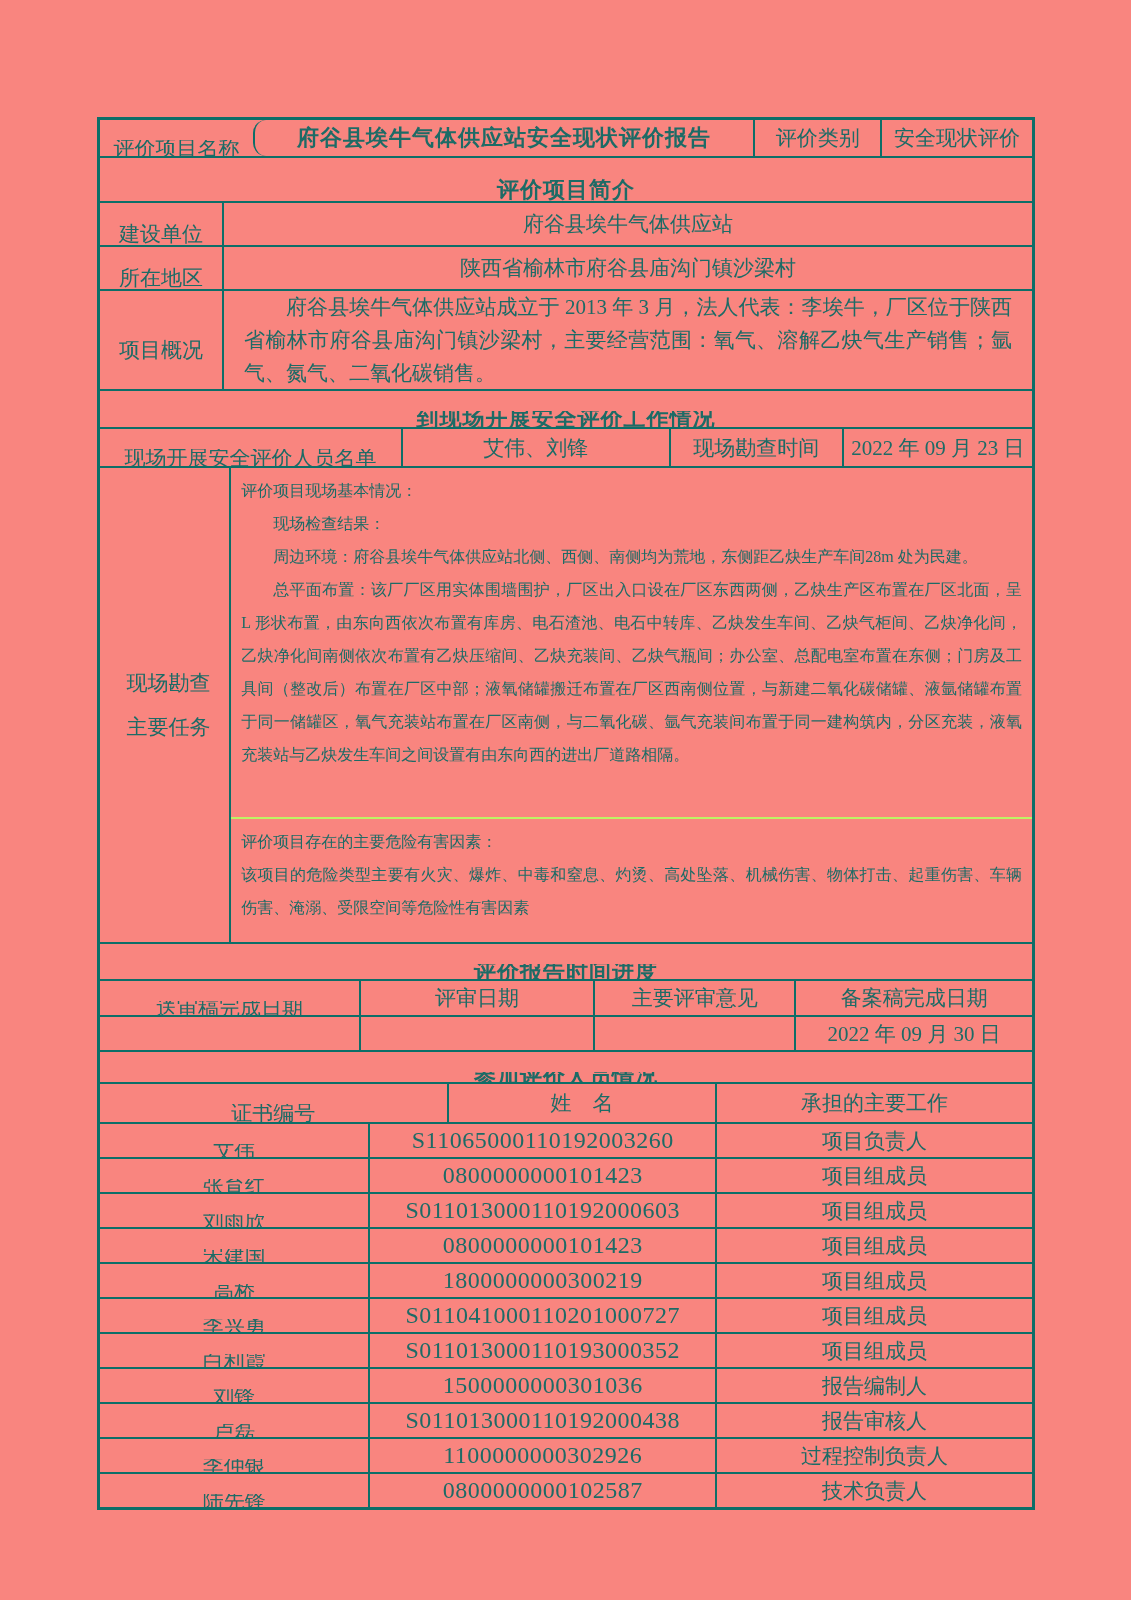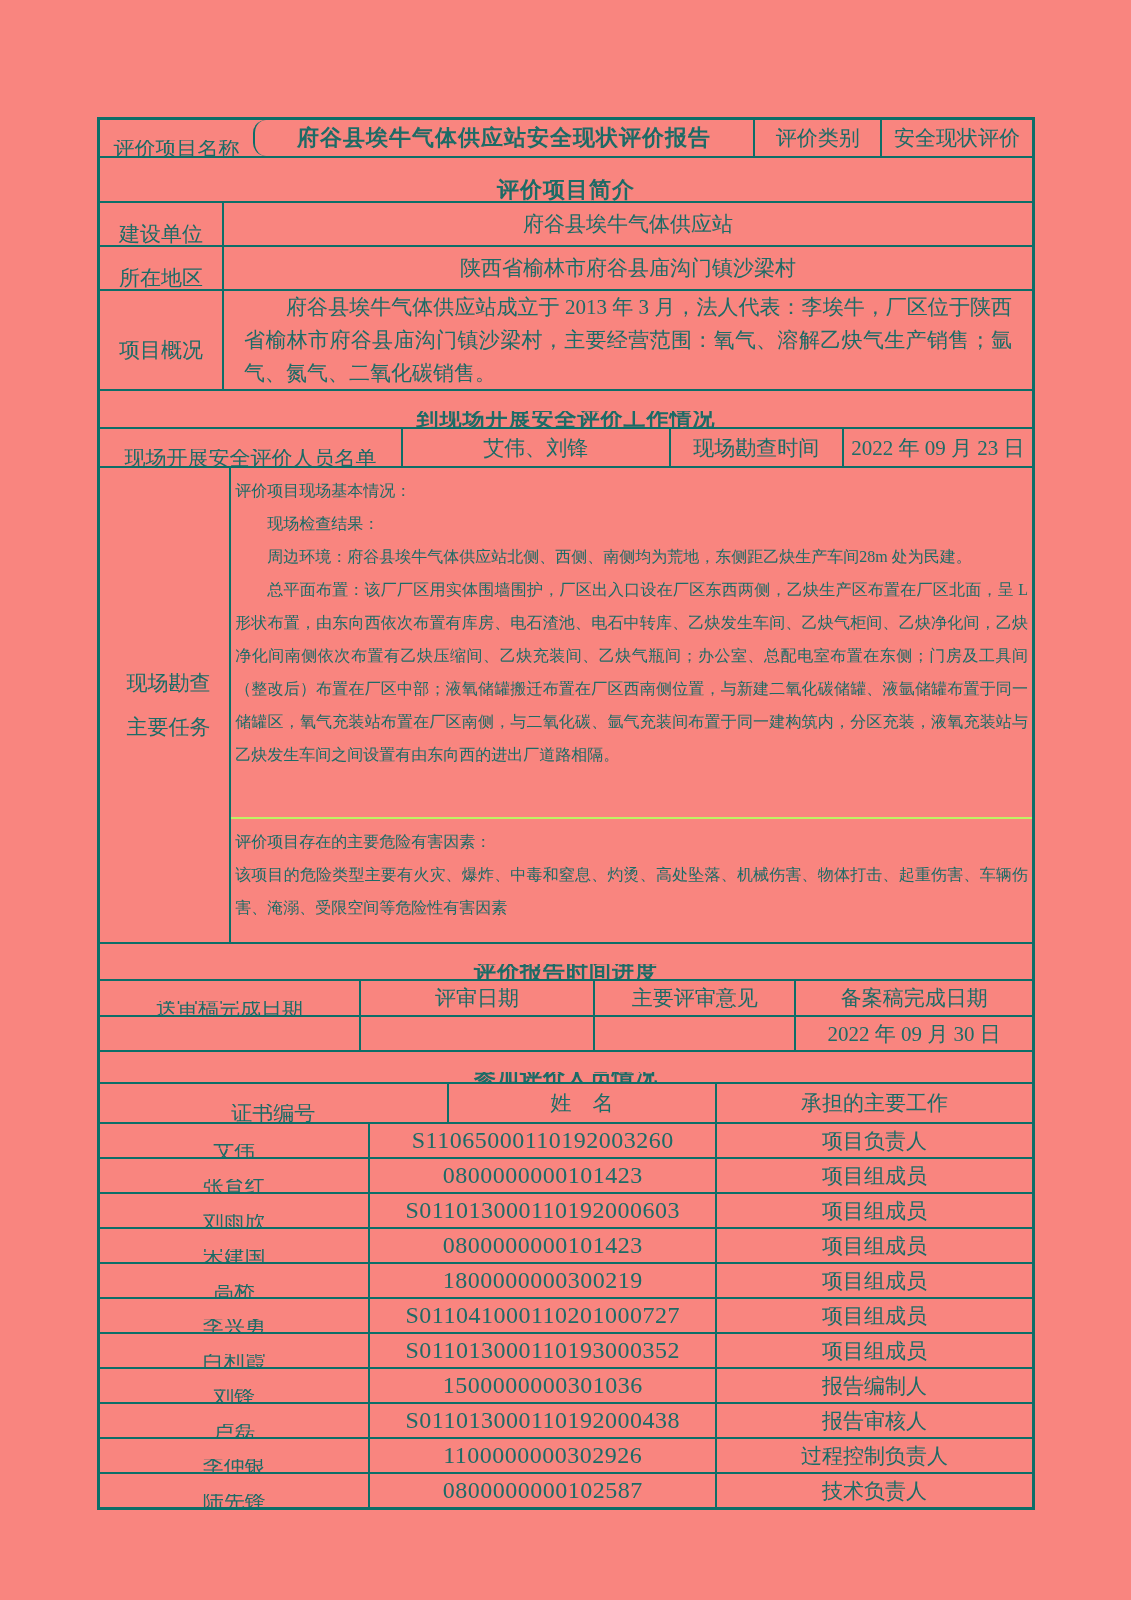--- a/index.html
+++ b/index.html
@@ -31,21 +31,21 @@
     font-size: 21px;
     overflow: hidden;
     padding: 2px 6px;
   }
   .cell:first-child { border-left: none; margin-top: 20px; }
   .cell.left { justify-content: flex-start; text-align: left; }
   .hdr { font-weight: bold; font-size: 22px; letter-spacing: 1px; border-radius: 13px; }
   .para {
     display: block;
     text-align: justify;
-    padding: 6px 4px;
+    padding: 6px 10px;
     line-height: 33px;
   }
   .para p { text-indent: 2em; }
   .para p.noindent { text-indent: 0; }
   
   .h36{height:36px}.h45{height:45px}.h44{height:44px}.h100{height:100px}
   .h38{height:38px}.h39{height:39px}.h37{height:37px}.h35{height:35px}
   .h32{height:32px}.h40{height:40px}
   
   .w-r1a{width:16.4%}.w-r1b{width:53.7%}.w-r1c{width:13.6%}.w-r1d{width:16.3%}

